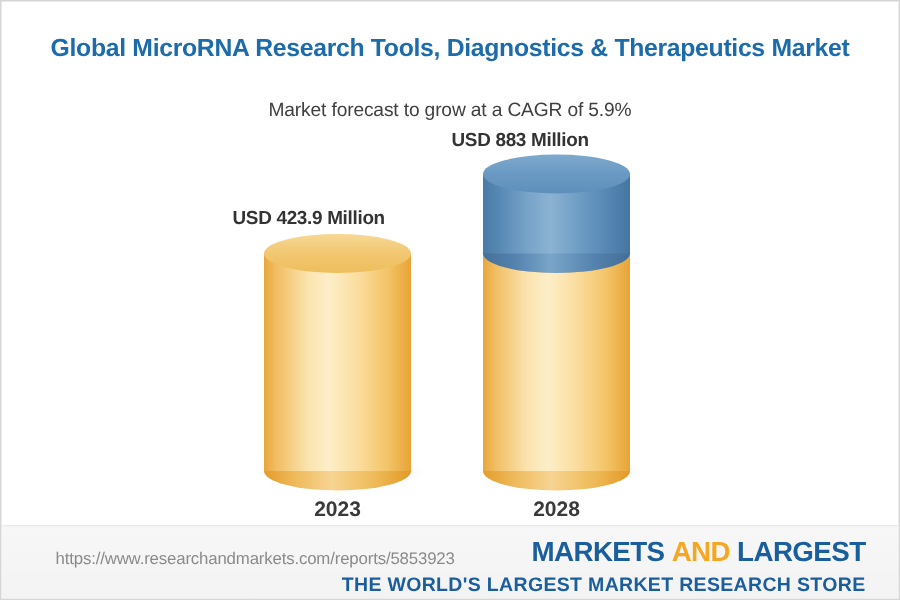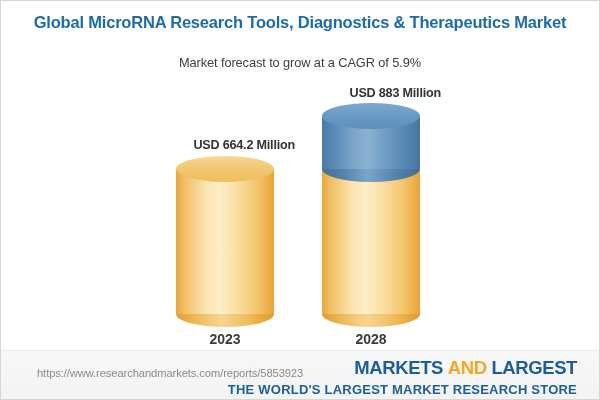--- a/index.html
+++ b/index.html
@@ -22,21 +22,21 @@
     overflow: hidden;
   }
 
   
   .header {
     position: absolute;
     top: 0;
     left: 0;
     width: 100%;
     text-align: center;
-    padding-top: 12px;
+    padding-top: 22px;
   }
   .chart-title {
     font-size: 16.5px;
     font-weight: bold;
     color: #1c6cab;
     letter-spacing: -0.2px;
     line-height: 1.2;
     margin: 0;
     padding: 0 14px;
   }
@@ -63,21 +63,21 @@
     width: 140px;
     height: 100%;
   }
   .bar-group.g1 { left: 154px; }
   .bar-group.g2 { left: 300px; }
 
   .value-label {
     position: absolute;
     left: 0;
     width: 100%;
-    text-align: right;
+    text-align: left;
     font-size: 12.6px;
     font-weight: bold;
     color: #333333;
     letter-spacing: -0.2px;
     white-space: nowrap;
   }
 
   .axis-label {
     position: absolute;
     left: 0;
@@ -226,21 +226,21 @@
 <div id="infographic">
 
   <div class="header">
     <div class="chart-title">Global MicroRNA Research Tools, Diagnostics &amp; Therapeutics Market</div>
     <div class="chart-subtitle">Market forecast to grow at a CAGR of 5.9%</div>
   </div>
 
   <div class="plot">
 
     <div class="bar-group g1">
-      <div class="value-label" style="bottom:194px;">USD 664.2 Million</div>
+      <div class="value-label" style="bottom:194px;">USD 423.9 Million</div>
 
       <div class="ground-shadow"></div>
 
       <div class="cylinder" style="height:145px;">
         <div class="seg gold" style="bottom:0; height:145px;">
           <div class="cap-bottom"></div>
           <div class="body"></div>
           <div class="cap-top"></div>
         </div>
       </div>

